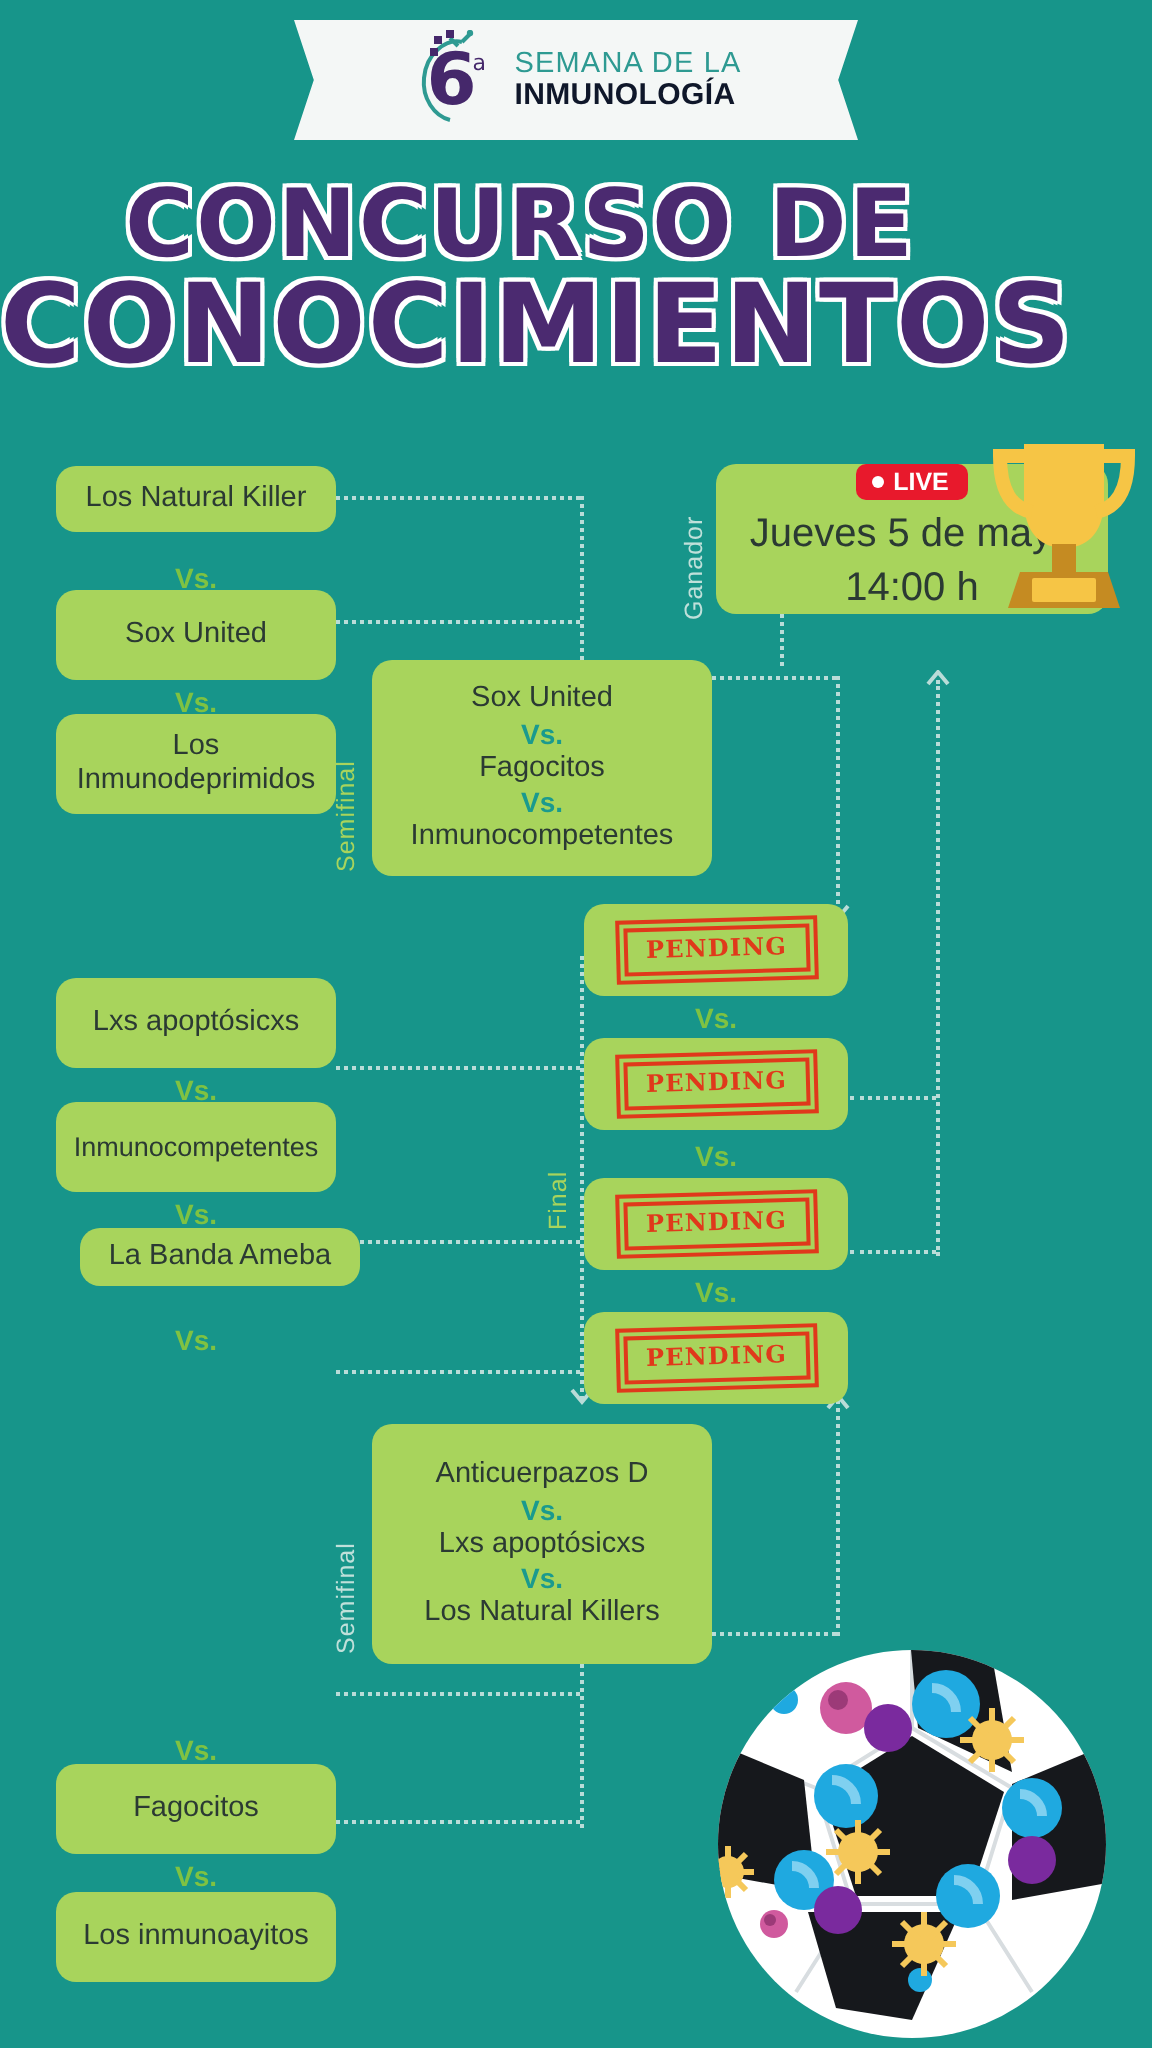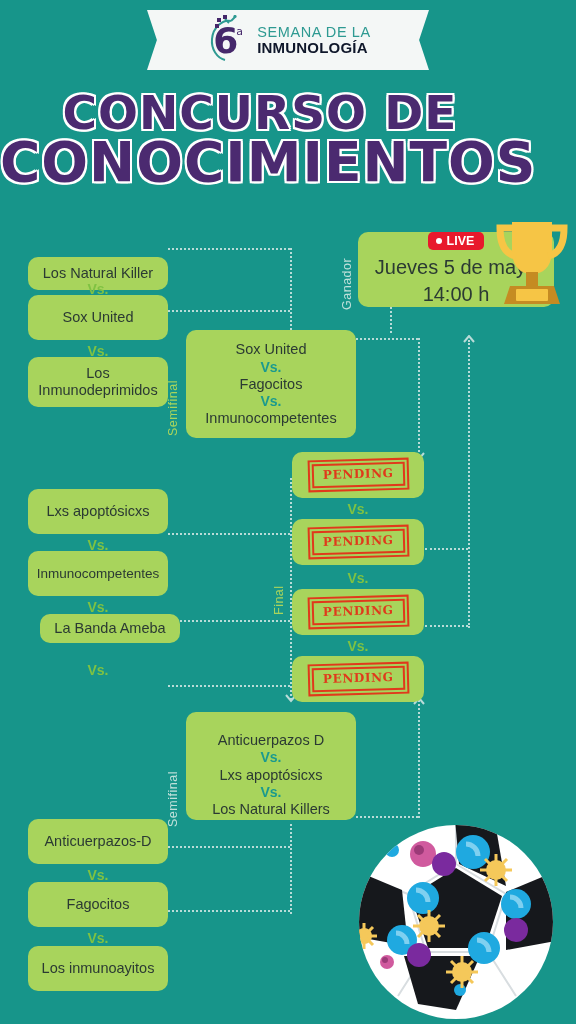--- a/index.html
+++ b/index.html
@@ -239,21 +239,21 @@
   <div class="dh" style="left:425px; top:548px; width:43px;"></div>
   <div class="dh" style="left:425px; top:625px; width:43px;"></div>
   <div class="dv" style="left:468px; top:340px; height:288px;"></div>
   <div class="arr" style="left:463px; top:335px;">
     <svg width="12" height="9" viewBox="0 0 12 9">
         <path d="M1 7 L6 1 L11 7" fill="none" stroke="#b9dcd8" stroke-width="2"></path>
       </svg>
   </div>
   <div class="dv" style="left:390px; top:307px; height:26px;"></div>
 
-  <div class="box" style="left:28px; top:233px; width:140px; height:33px;margin-top:24px;">
+  <div class="box" style="left:28px; top:233px; width:140px; height:33px;">
     <span>Los Natural Killer</span>
   </div>
   <div class="vs" style="left:28px; top:281px; width:140px;">
     <span>Vs.</span>
   </div>
   <div class="box" style="left:28px; top:295px; width:140px; height:45px;">
     <span>Sox United</span>
   </div>
   <div class="vs" style="left:28px; top:343px; width:140px;">
     <span>Vs.</span>
@@ -336,31 +336,28 @@
   <div class="box" style="left:40px; top:614px; width:140px; height:29px;">
     <span>La Banda Ameba</span>
   </div>
   <div class="vs" style="left:28px; top:662px; width:140px;">
     <span>Vs.</span>
   </div>
 
   <div class="stage-label pale" style="left:166px; top:727px; height:100px;">
     <span>Semifinal</span>
   </div>
-  <div class="box" style="left:186px; top:712px; width:170px; height:108px; flex-direction:column; gap:1px;justify-content:flex-end;">
+  <div class="box" style="left:186px; top:712px; width:170px; height:120px; flex-direction:column; gap:1px;">
     <span>Anticuerpazos D</span>
     <span class="vs-in">Vs.</span>
     <span>Lxs apoptósicxs</span>
     <span class="vs-in">Vs.</span>
     <span>Los Natural Killers</span>
   </div>
 
-  <div class="box" style="left:28px; top:819px; width:140px; height:45px;">
-    <span>Anticuerpazos-D</span>
-  </div>
   <div class="vs" style="left:28px; top:867px; width:140px;">
     <span>Vs.</span>
   </div>
   <div class="box" style="left:28px; top:882px; width:140px; height:45px;">
     <span>Fagocitos</span>
   </div>
   <div class="vs" style="left:28px; top:930px; width:140px;">
     <span>Vs.</span>
   </div>
   <div class="box" style="left:28px; top:946px; width:140px; height:45px;">

